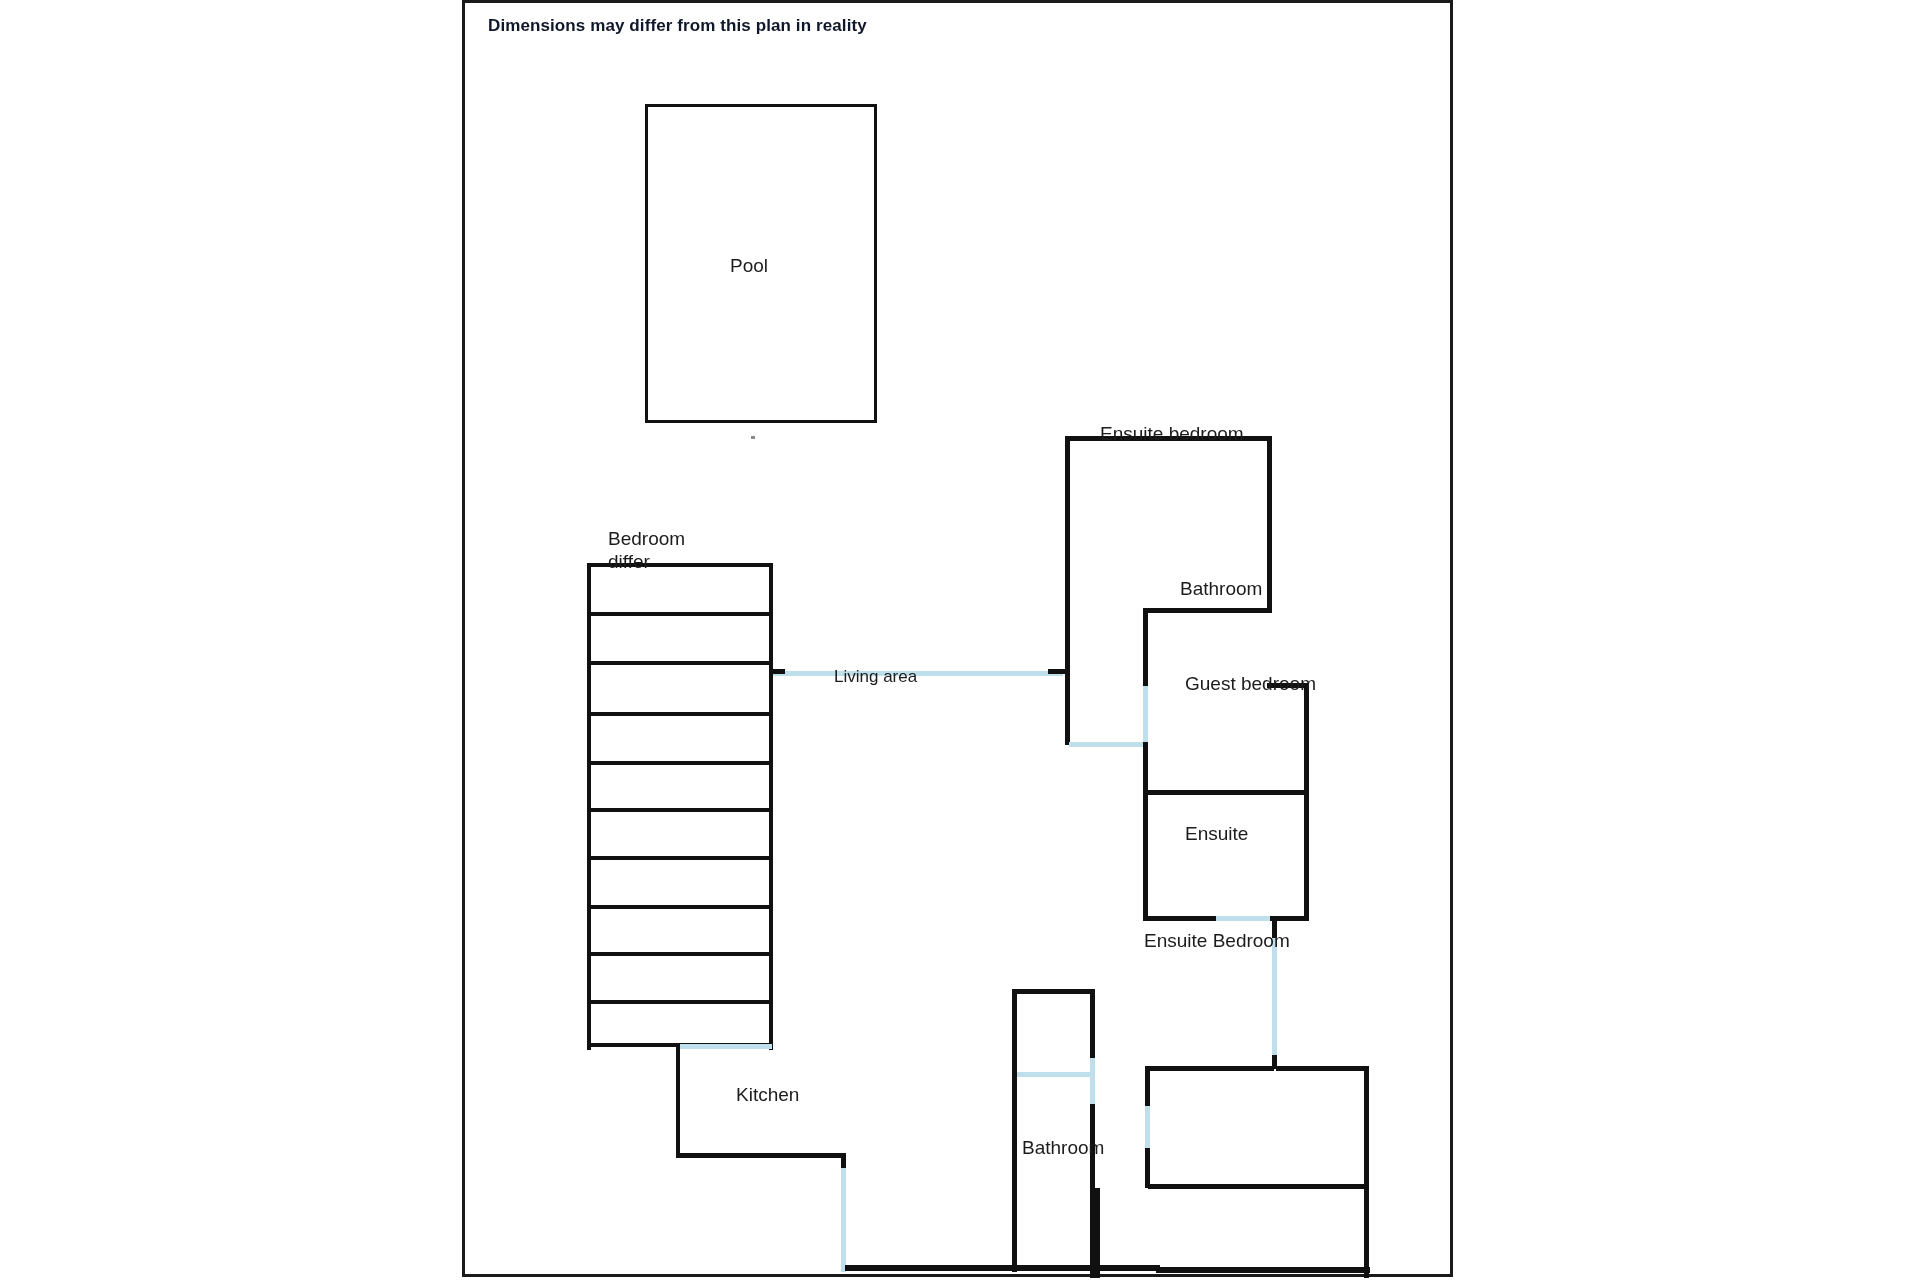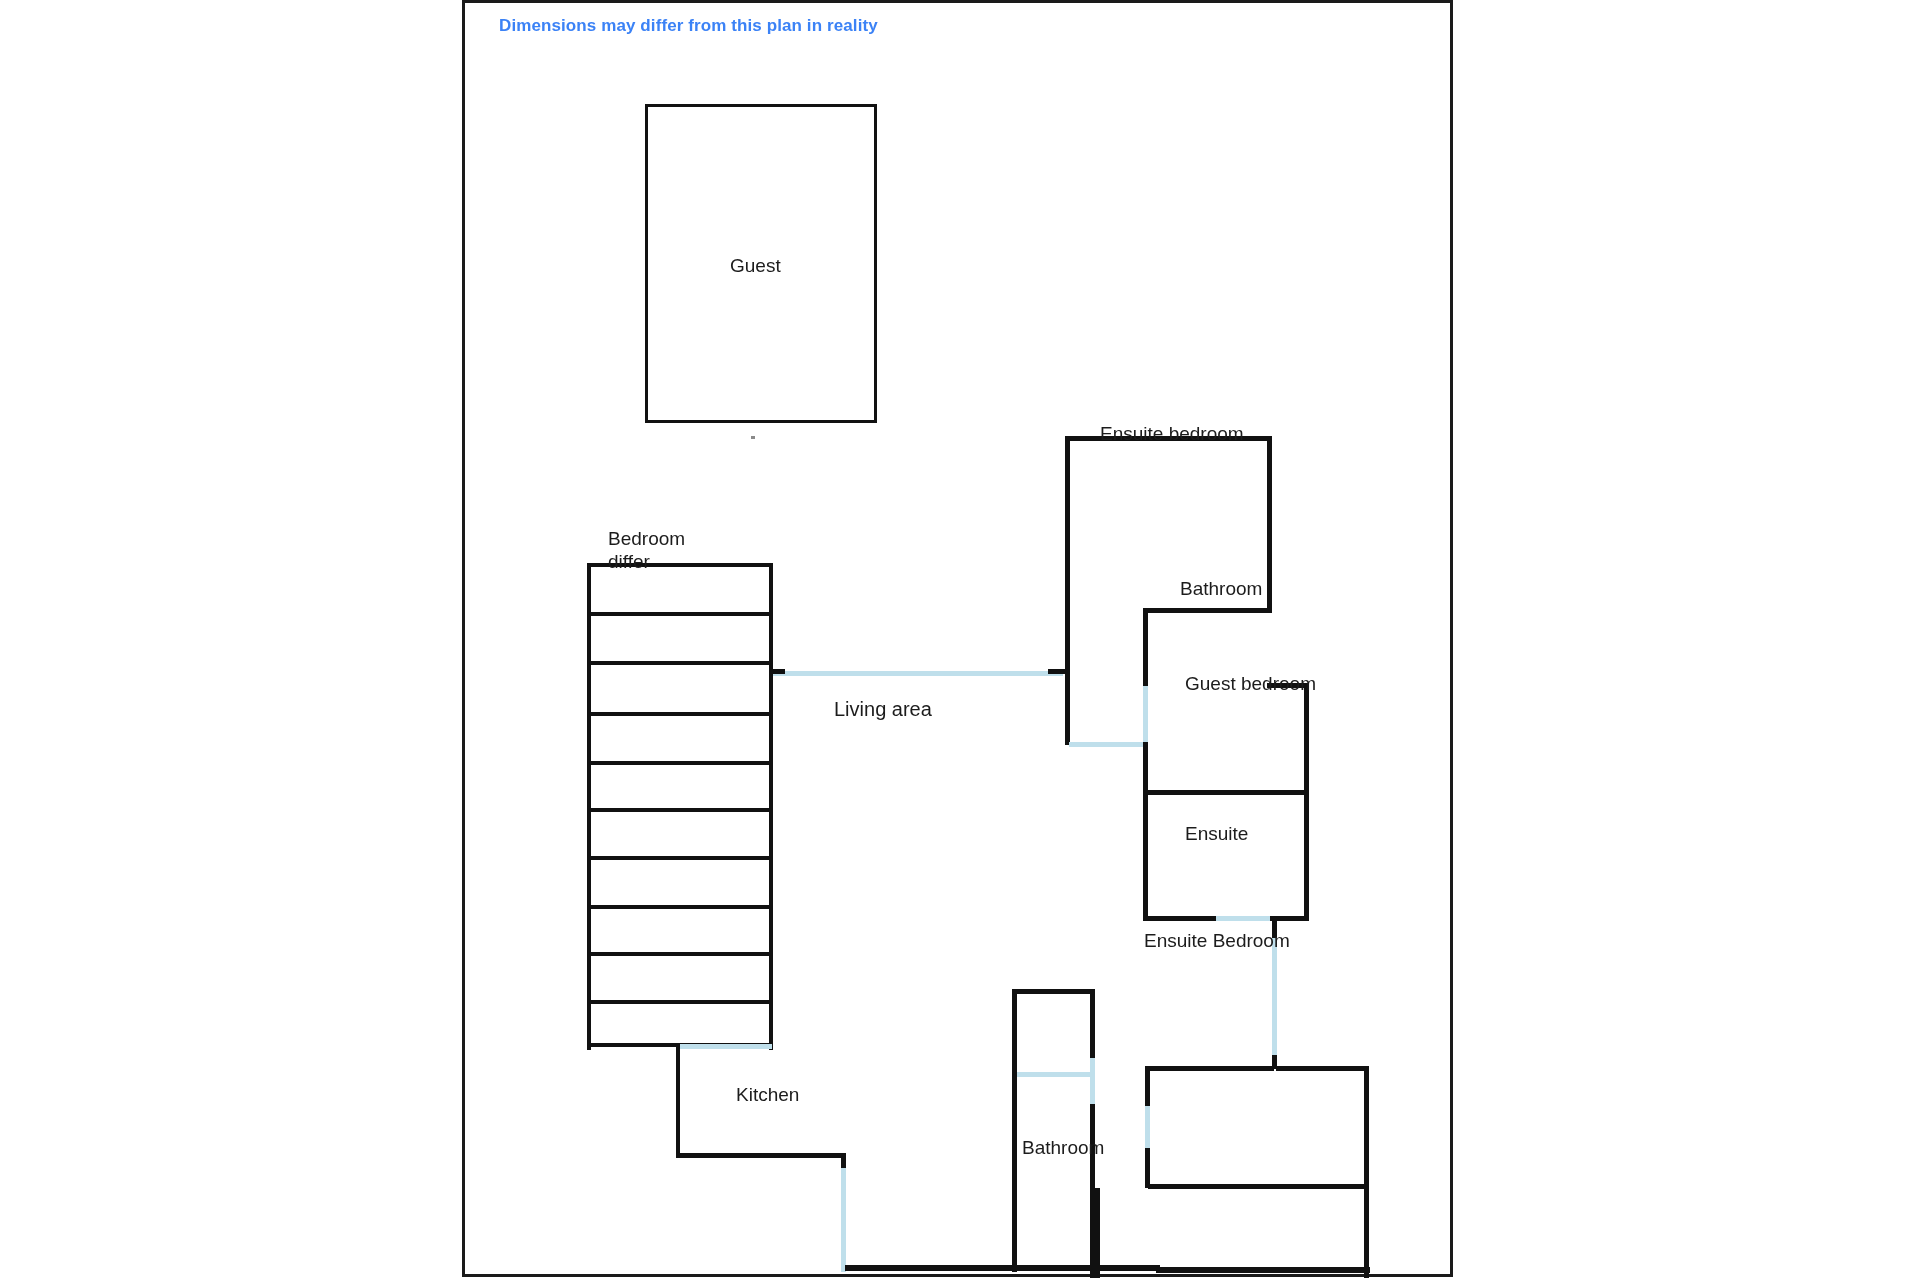--- a/index.html
+++ b/index.html
@@ -33,25 +33,25 @@
   #sheet-top-cap {
     position: absolute;
     left: 462px;
     top: 0px;
     width: 991px;
     height: 3px;
     background: #1a1a1a;
   }
   #disclaimer {
     position: absolute;
-    left: 499px;
+    left: 488px;
     top: 16px;
     font-size: 17px;
     font-weight: bold;
-    color: #3b82f6;
+    color: #0f172a;
     letter-spacing: 0.1px;
     white-space: nowrap;
   }
   
   .wall {
     position: absolute;
     background: #111111;
   }
   .door {
     position: absolute;
@@ -81,21 +81,21 @@
 <body>
 
 <div id="page">
 
   <div id="sheet"></div>
   <div id="sheet-top-cap"></div>
 
   <div id="disclaimer">Dimensions may differ from this plan in reality</div>
 
   <div class="room-outline" style="left:645px; top:104px; width:232px; height:319px;"></div>
-  <div class="room-label" style="left:730px; top:255px;">Guest</div>
+  <div class="room-label" style="left:730px; top:255px;">Pool</div>
   <div class="dot" style="left:751px; top:436px;"></div>
 
   <div class="wall" style="left:587px; top:563px; width:186px; height:4px;"></div>
   <div class="wall" style="left:587px; top:563px; width:4px; height:487px;"></div>
   <div class="wall" style="left:769px; top:563px; width:4px; height:487px;"></div>
   <div class="wall" style="left:587px; top:1043px; width:186px; height:4px;"></div>
 
   <div class="wall" style="left:587px; top:612px; width:186px; height:4px;"></div>
   <div class="wall" style="left:587px; top:661px; width:186px; height:4px;"></div>
   <div class="wall" style="left:587px; top:712px; width:186px; height:4px;"></div>
@@ -108,21 +108,21 @@
 
   <div class="room-label" style="left:608px; top:528px;">Bedroom</div>
   <div class="room-label" style="left:608px; top:551px;">differ</div>
 
   <div class="door" style="left:773px; top:671px; width:290px; height:5px;"></div>
   <div class="wall" style="left:769px; top:669px; width:16px; height:5px;"></div>
   <div class="wall" style="left:1048px; top:669px; width:18px; height:5px;"></div>
 
   <div class="door" style="left:680px; top:1044px; width:92px; height:5px;"></div>
 
-  <div class="room-label" style="left:834px; top:698px; font-size:20px;">Living area</div>
+  <div class="room-label" style="left:834px; top:667px; font-size:17px;">Living area</div>
 
   <div class="wall" style="left:676px; top:1045px; width:4px; height:112px;"></div>
   <div class="wall" style="left:676px; top:1153px; width:168px; height:5px;"></div>
   <div class="wall" style="left:841px; top:1153px; width:5px; height:18px;"></div>
   <div class="door" style="left:841px; top:1168px; width:5px; height:104px;"></div>
   <div class="room-label" style="left:736px; top:1084px;">Kitchen</div>
 
   <div class="wall" style="left:1065px; top:436px; width:207px; height:5px;"></div>
   <div class="wall" style="left:1065px; top:436px; width:5px; height:234px;"></div>
   <div class="wall" style="left:1267px; top:436px; width:5px; height:176px;"></div>

